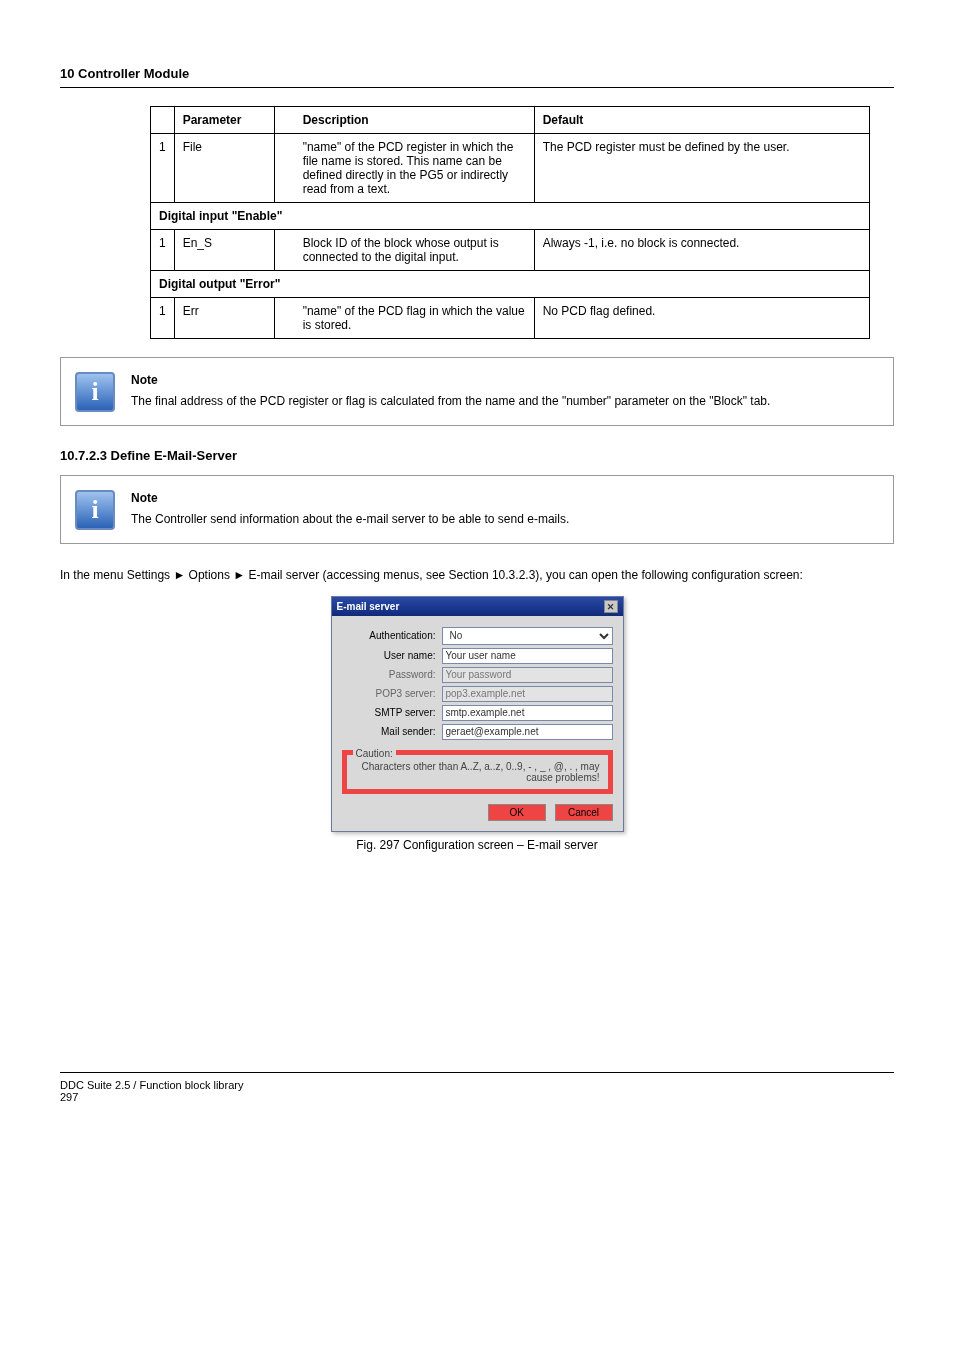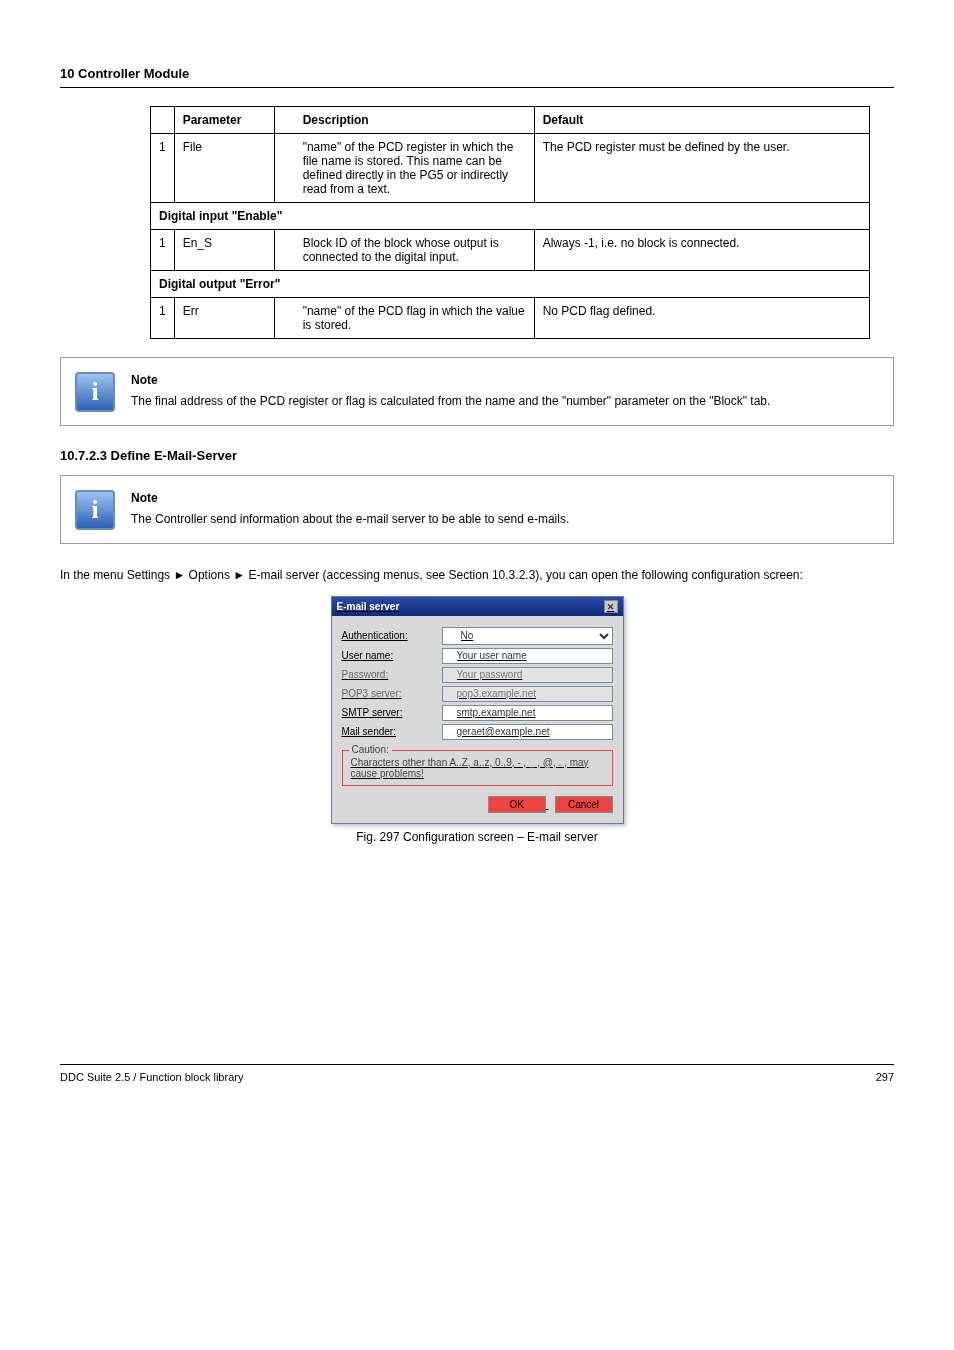--- a/index.html
+++ b/index.html
@@ -94,21 +94,20 @@
   
   .dlg {
     display: inline-block;
     width: 293px;
     border: 1px solid #6b7a99;
     background: #d9d9d9;
     box-shadow: 2px 2px 4px rgba(0,0,0,.25);
     text-align: left;
     font-family: Tahoma, Arial, sans-serif;
     font-size: 10px;
-    text-decoration: underline;
   }
   .dlg .titlebar {
     display: flex;
     justify-content: space-between;
     align-items: center;
     background: linear-gradient(#2a4aa8,#102a7a);
     color: #fff;
     font-weight: bold;
     padding: 3px 5px;
   }
@@ -117,40 +116,40 @@
     background: #c9c9c9;
     color: #333;
     font-size: 9px;
     line-height: 13px;
     text-align: center;
     border: 1px solid #888;
     cursor: default;
   }
   .dlg .body { padding: 8px 10px 10px 10px; }
   .dlg .row { display: flex; align-items: center; margin: 3px 0; }
-  .dlg .lbl { width: 100px; padding-right: 6px; color: #666; }
+  .dlg .lbl { width: 100px; text-align: right; padding-right: 6px; color: #666; }
   .dlg .lbl.on { color: #000; }
   .dlg .inp {
     flex: 1;
     border: 1px solid #7b8aa8;
     background: #fff;
     height: 16px;
-    padding: 1px 14px;
+    padding: 1px 3px;
     font-size: 10px;
     color: #333;
   }
   .dlg .inp.off { background: #e3e3e3; color: #777; }
   .dlg select.inp { height: 18px; }
   .dlg .caution {
-    border: 1px solid #ef4444;
+    border: 5px solid #ef4444;
     padding: 6px 8px;
     margin-top: 10px;
     position: relative;
     color: #444;
-    text-align: left;
+    text-align: right;
   }
   .dlg .caution .legend {
     position: absolute;
     top: -7px; left: 6px;
     background: #d9d9d9;
     padding: 0 3px;
   }
   .dlg .btns { text-align: right; padding-top: 10px; }
   .dlg .btn {
     display: inline-block;
@@ -162,20 +161,21 @@
     text-align: center;
     cursor: default;
   }
   .footer-line {
     border-top: 1px solid #000;
     margin-top: 220px;
     padding-top: 6px;
     display: flex;
     justify-content: space-between;
     font-size: 11px;
+    flex-direction: column;
   }
 </style>
 </head>
 <body>
 
 <div class="page">
 
   <div class="section-header">10 Controller Module</div>
 
   <table class="data">

